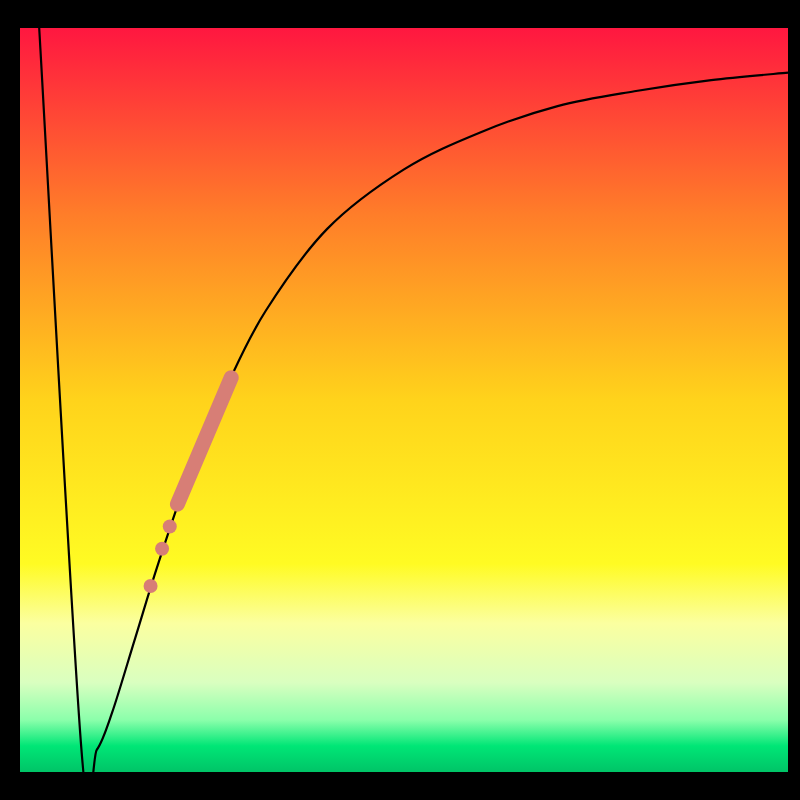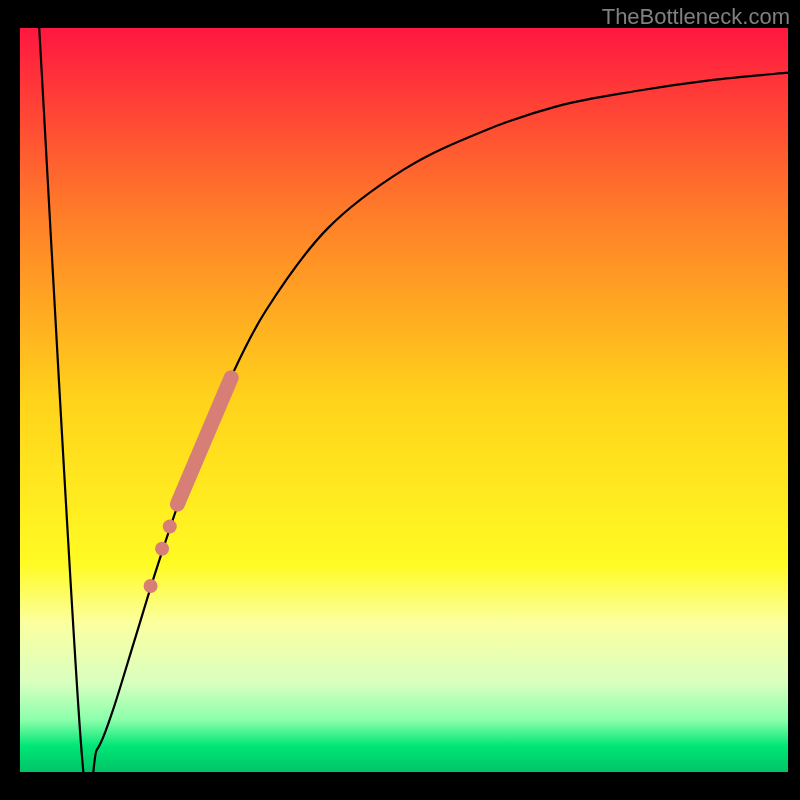--- a/index.html
+++ b/index.html
@@ -41,14 +41,13 @@
     <path id="curve-path" fill="none" stroke="#000000" stroke-width="2.2" d="M 39.2 28 C 46.24 148.27999999999997, 71.84 629.4, 81.44 749.68 C 91.03999999999999 869.9599999999999, 91.68 755.8799999999999, 96.80000000000001 749.68 C 101.92000000000002 743.48, 105.76 731.08, 112.16 712.48 C 118.55999999999999 693.88, 127.51999999999998 662.8800000000001, 135.2 638.08 C 142.88 613.28, 149.28 590.9599999999999, 158.24 563.68 C 167.20000000000002 536.4, 177.44 504.15999999999997, 188.96 474.4 C 200.48000000000002 444.64, 214.56 412.4, 227.36 385.12 C 240.16000000000003 357.84000000000003, 249.11999999999998 336.76000000000005, 265.76 310.72 C 282.4 284.68, 304.16 252.44000000000003, 327.20000000000005 228.88000000000002 C 350.24000000000007 205.32000000000002, 378.40000000000003 185.47999999999996, 404 169.35999999999996 C 429.59999999999997 153.23999999999995, 455.2 142.70000000000002, 480.79999999999995 132.16000000000003 C 506.3999999999999 121.62000000000003, 531.9999999999999 112.94, 557.5999999999999 106.11999999999999 C 583.1999999999999 99.29999999999998, 608.8000000000001 95.57999999999998, 634.4000000000001 91.23999999999998 C 660.0000000000001 86.89999999999998, 685.6 83.17999999999995, 711.2 80.07999999999996 C 736.8000000000001 76.97999999999996, 775.2 73.88000000000002, 788 72.64000000000004"></path>
 
     <path id="highlight-band" fill="none" stroke-linecap="round" stroke-width="15" d="M 177.44 504.16 L 231.20000000000002 377.68" stroke="#d77e76"></path>
 
     <g id="highlight-dots">
         <circle cx="162.07999999999998" cy="548.8" r="7" fill="#d77e76"></circle>
         <circle cx="169.76" cy="526.48" r="7" fill="#d77e76"></circle>
         <circle cx="150.56" cy="586" r="7" fill="#d77e76"></circle>
       </g>
   </svg>
-  <div class="watermark">TheBottleneck.com</div>
 </div>
 
 </body></html>

